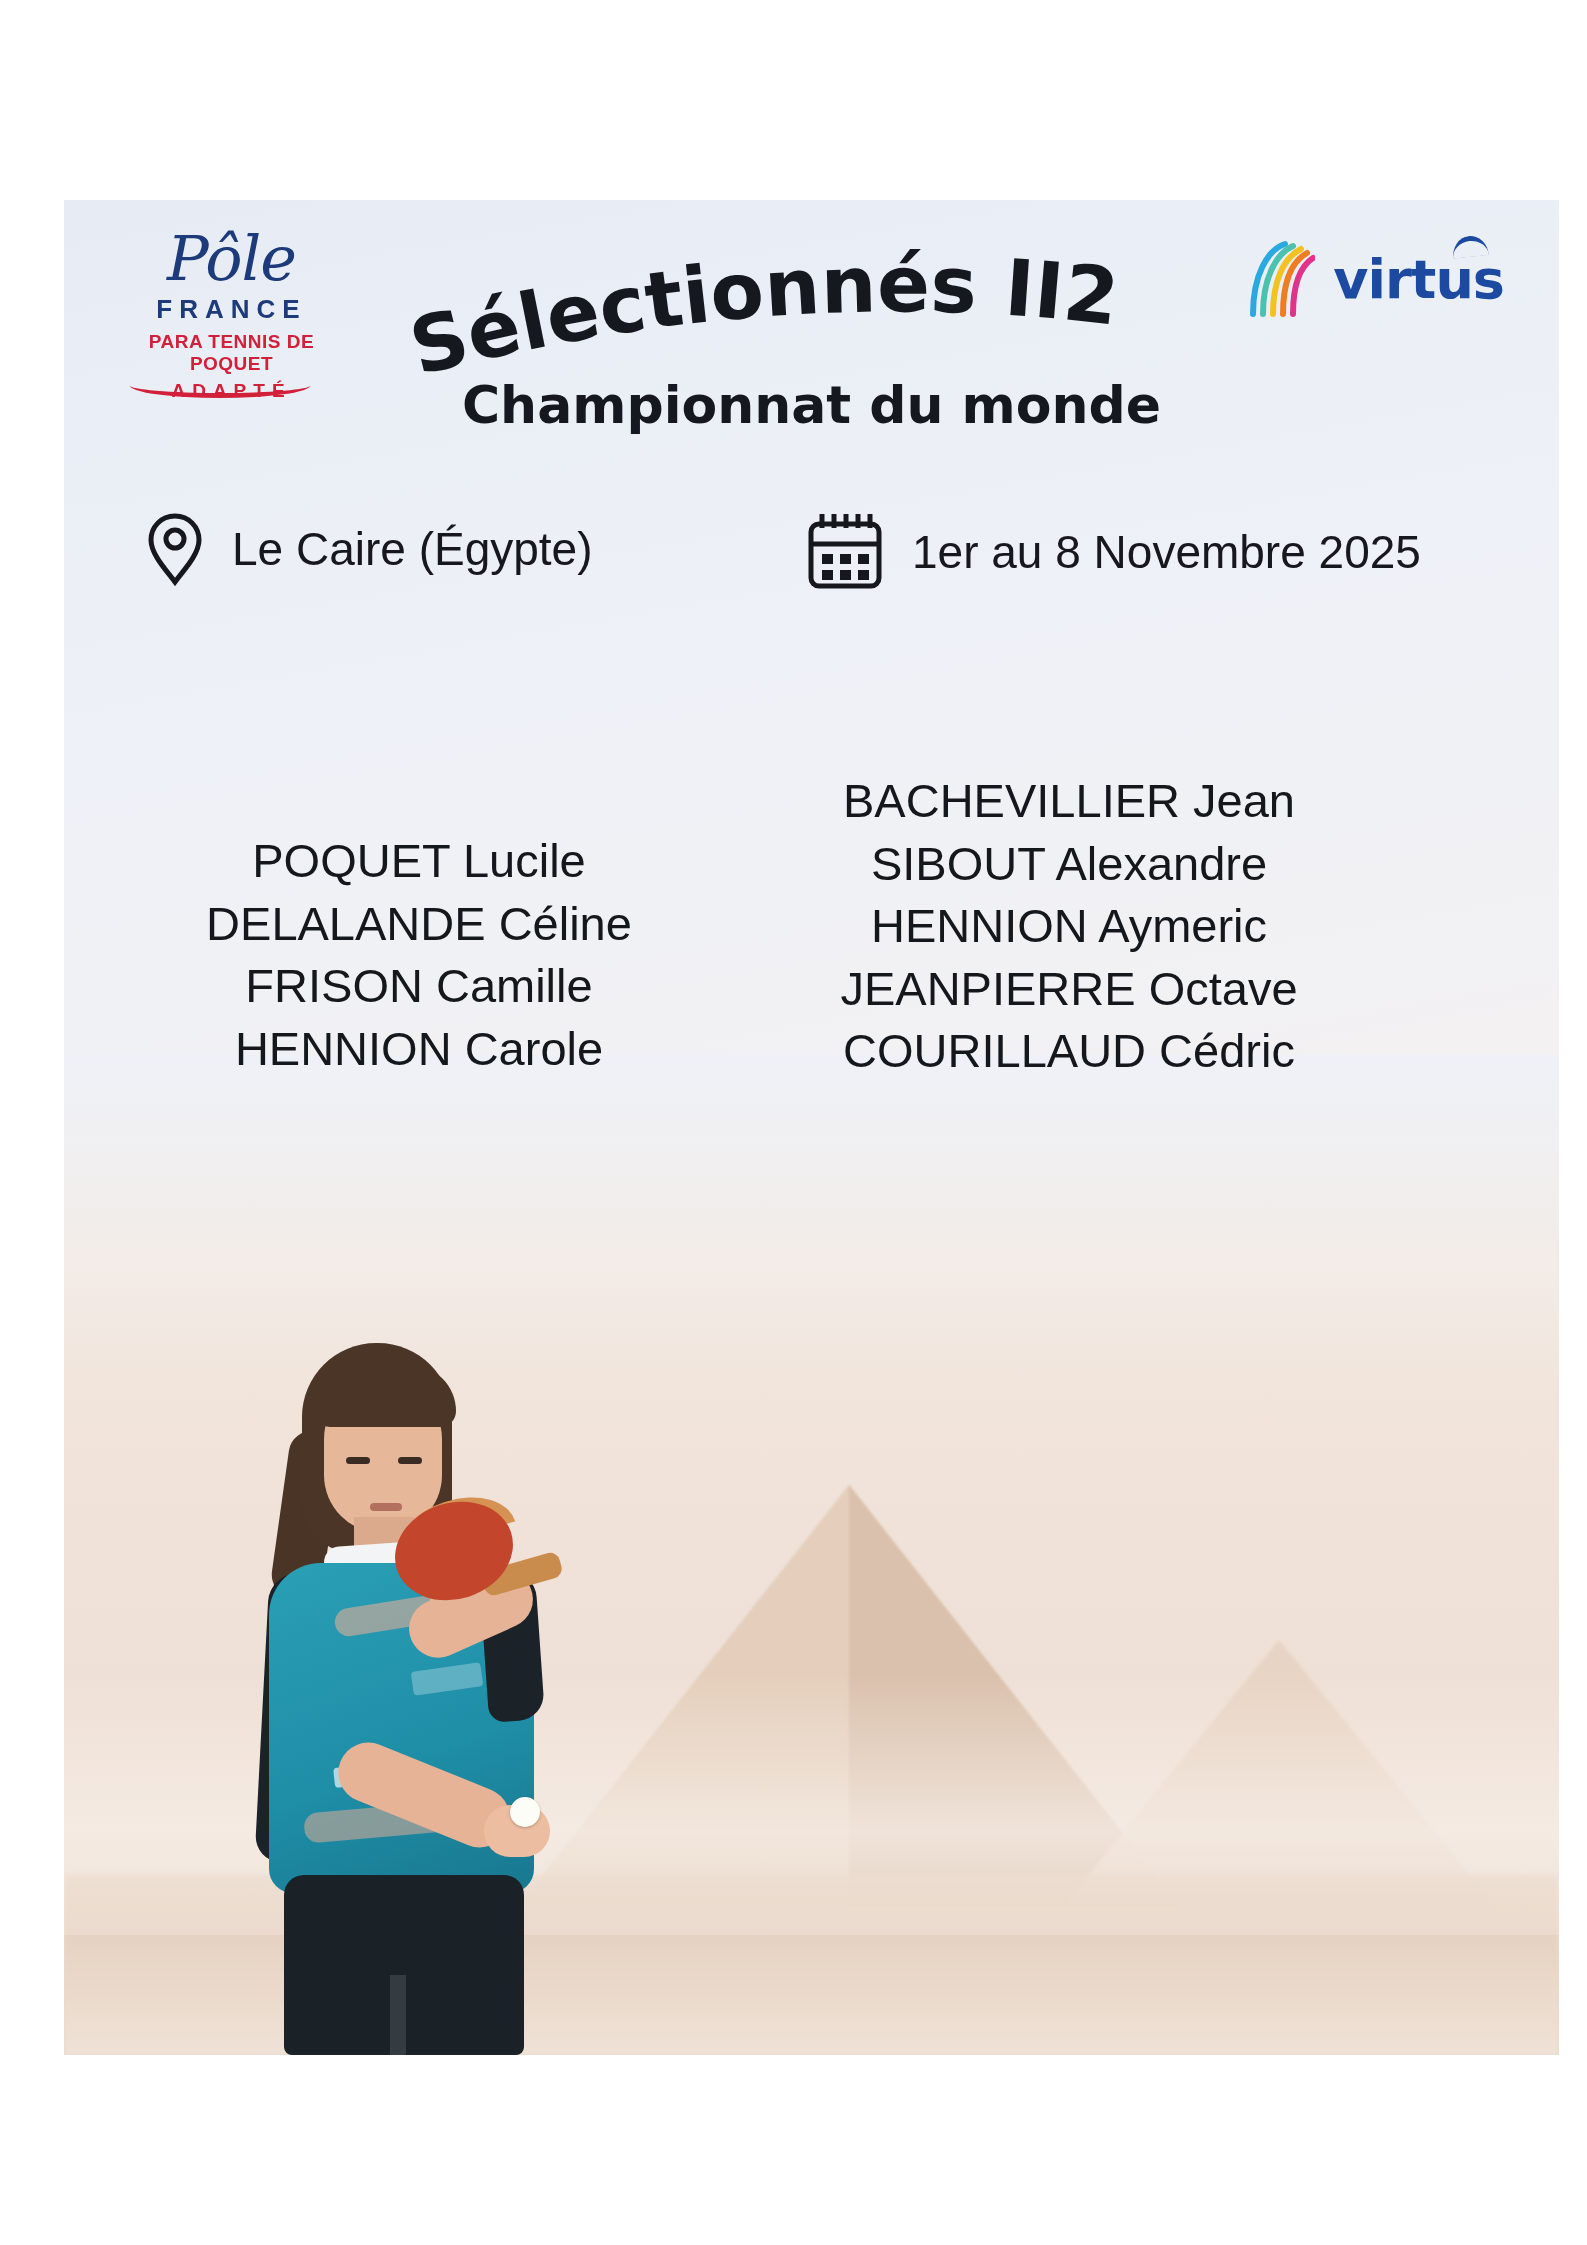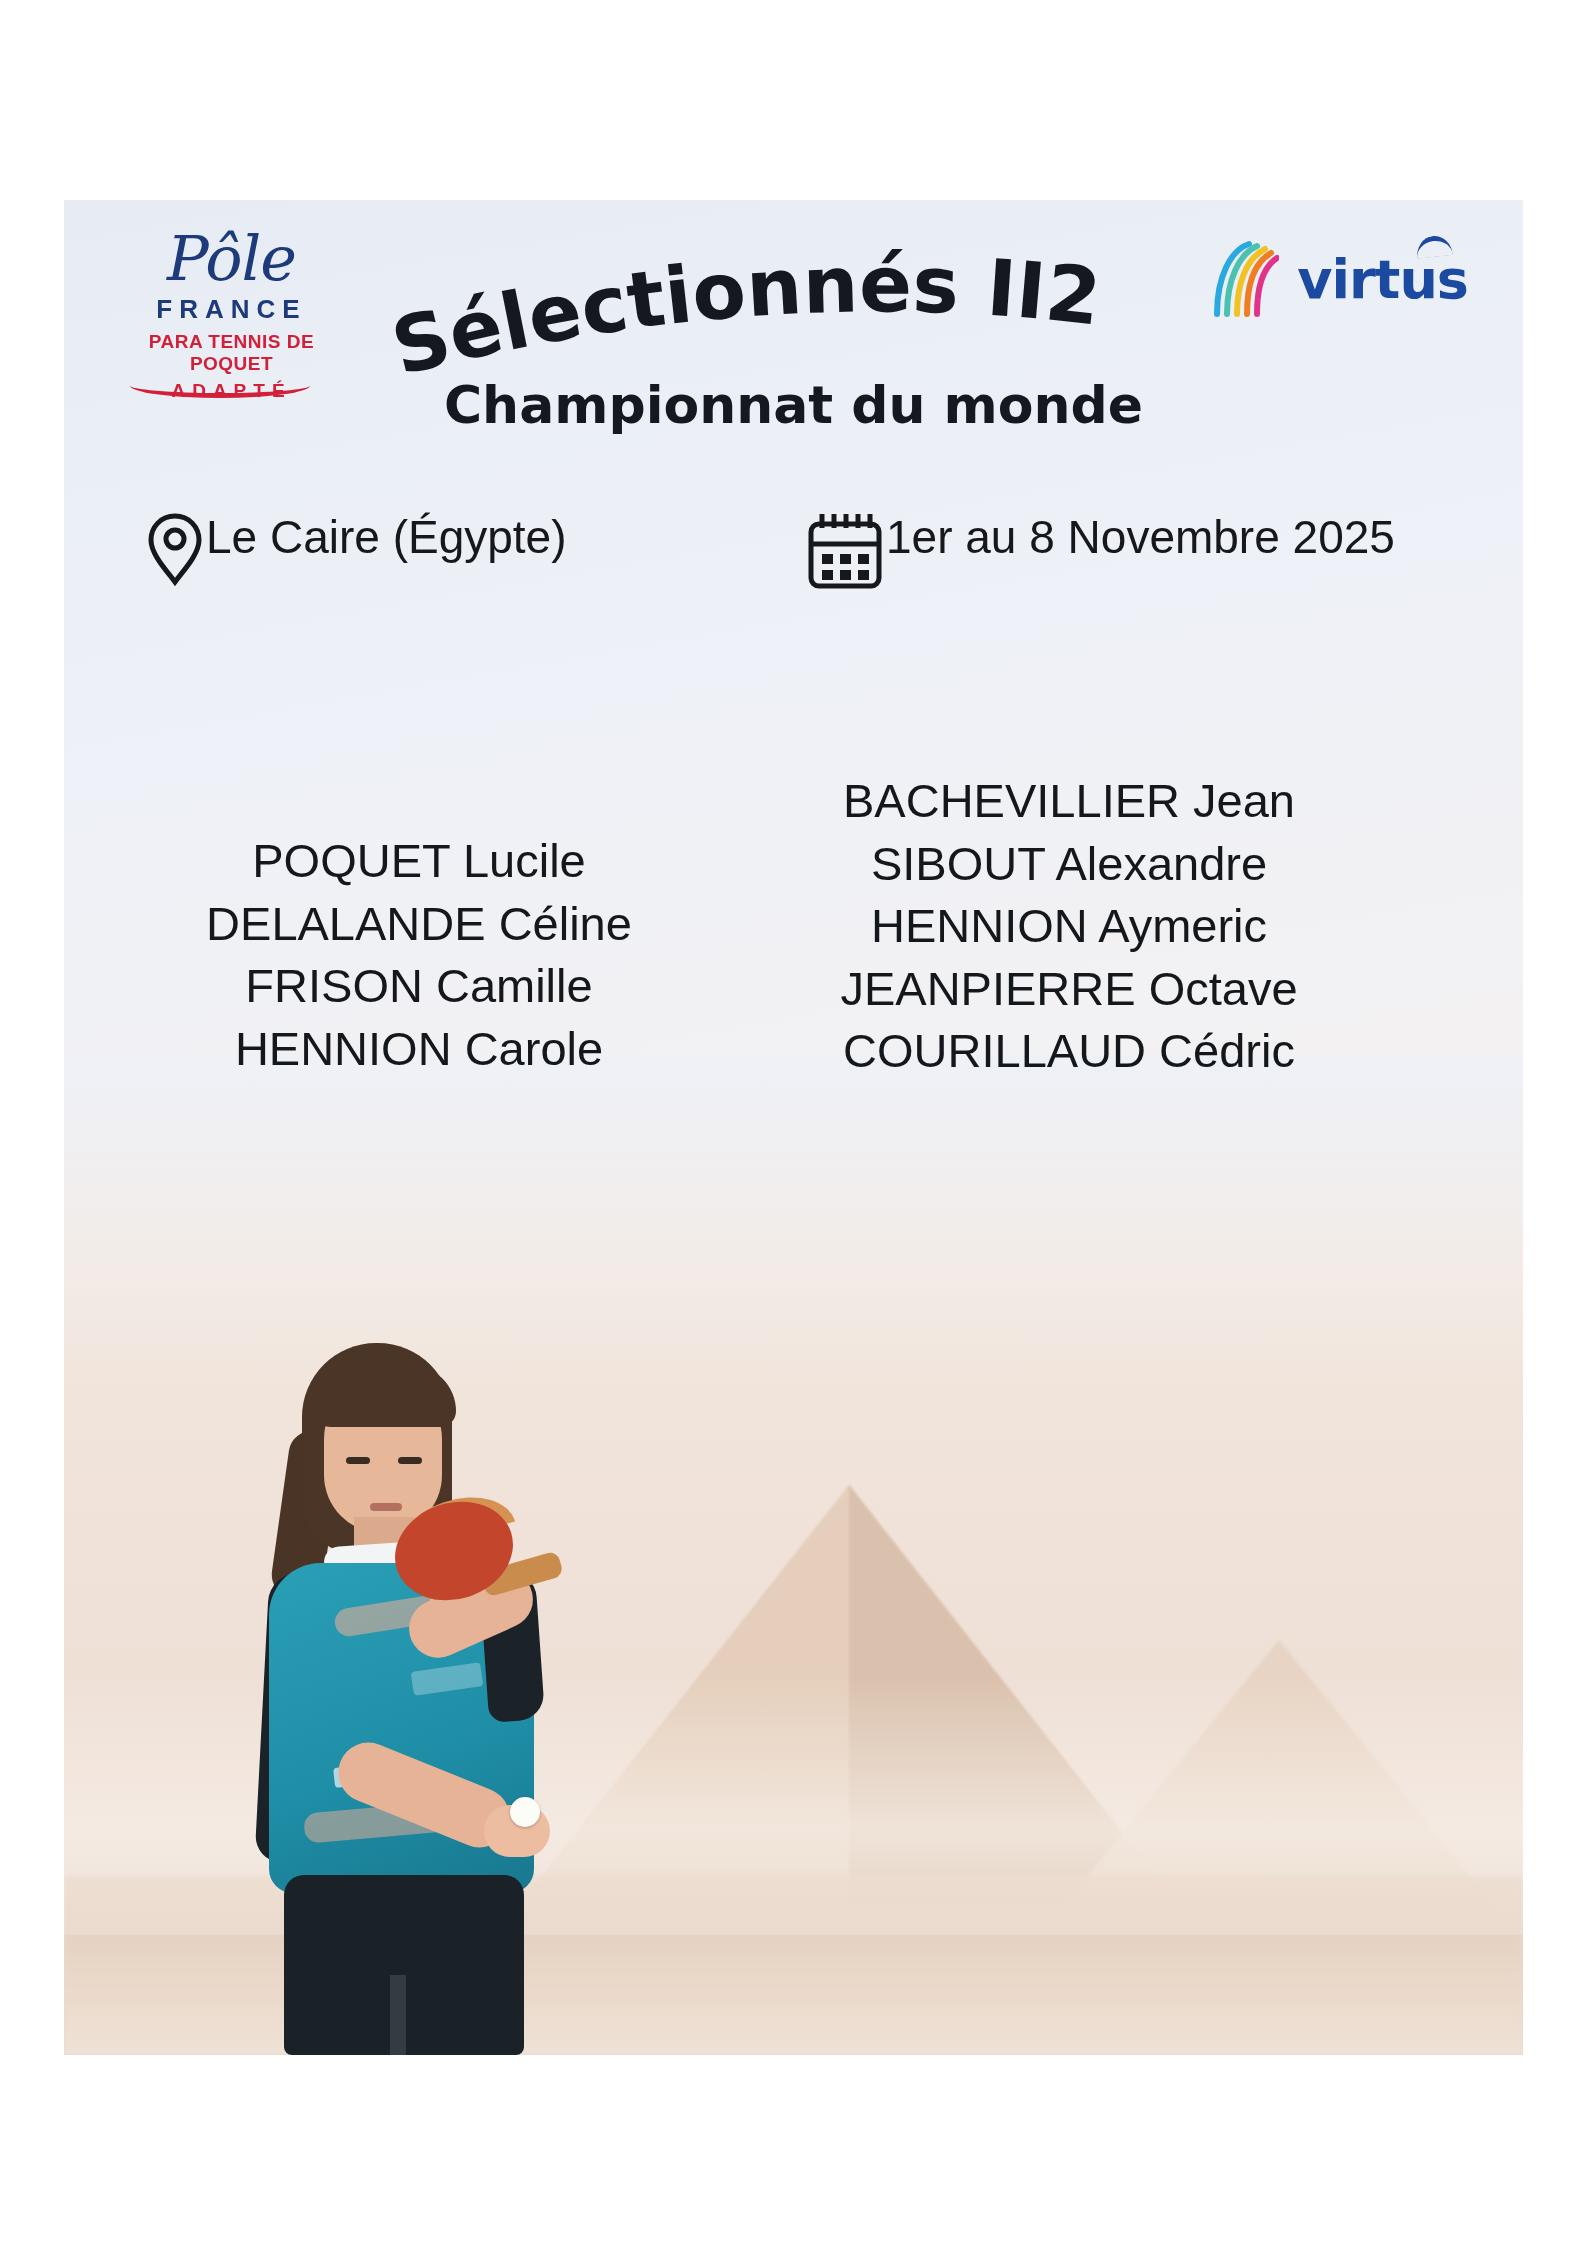--- a/index.html
+++ b/index.html
@@ -16,20 +16,21 @@
 
   
   .poster {
     position: absolute;
     left: 64px;
     top: 200px;
     width: 1459px;
     height: 1855px;
     background: linear-gradient(170deg, #e7ecf4 0%, #eef1f7 28%, #f3f1f2 52%, #f6efe9 72%, #f6eee6 100%);
     overflow: hidden;
+    padding-left: 36px;
   }
 
   
   .scenery {
     position: absolute;
     left: 0;
     bottom: 0;
     width: 100%;
     height: 1000px;
     overflow: hidden;
@@ -208,21 +209,22 @@
   .info-row {
     position: absolute;
     left: 0;
     top: 300px;
     width: 100%;
     height: 110px;
   }
   .info-item {
     position: absolute;
     display: flex;
-    align-items: flex-start;
+    align-items: center;
+    gap: 26px;
   }
   .info-item.place { left: 80px; top: 10px; }
   .info-item.date  { left: 740px; top: 10px; }
   .info-text {
     font-size: 46px;
     color: #16181d;
     font-family: "Liberation Sans", sans-serif;
   }
 
   

